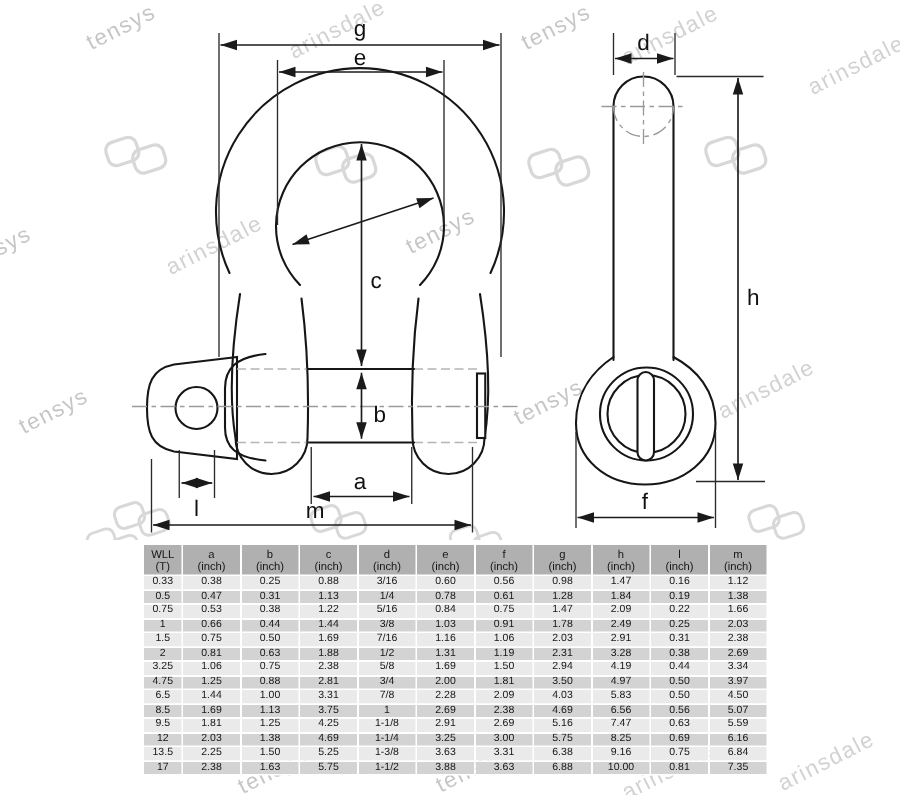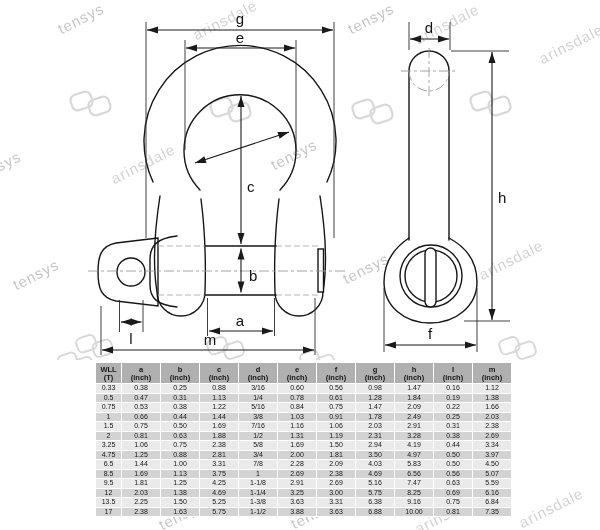--- a/index.html
+++ b/index.html
@@ -18,21 +18,21 @@
   .hid{stroke:#b5b5b5;stroke-width:1;fill:none;stroke-dasharray:6 3;}
   .cl{stroke:#9a9a9a;stroke-width:0.9;fill:none;stroke-dasharray:10 3 3 3;}
   .ext{stroke:#2a2a2a;stroke-width:0.9;}
   .dim{stroke:#1a1a1a;stroke-width:1.1;fill:none;}
   .lbl{font-family:"Liberation Sans",sans-serif;font-size:15px;fill:#111;}
 
   
   table.spec{position:absolute;left:95px;top:362px;width:417px;z-index:3;
       border-collapse:collapse;table-layout:fixed;color:#161616;}
   table.spec th,table.spec td{border:1px solid #fff;text-align:center;padding:0;overflow:hidden;}
-  table.spec thead th{background:var(--header-bg,#b0b0b0);font-weight:bold;height:20px;vertical-align:middle;}
+  table.spec thead th{background:var(--header-bg,#b0b0b0);font-weight:normal;height:20px;vertical-align:middle;}
   table.spec thead .h1{font-size:7.5px;line-height:9px;}
   table.spec thead .h2{font-size:7.5px;line-height:8px;}
   table.spec tbody td{height:8.5px;line-height:8.5px;font-size:7px;font-weight:normal;}
 </style>
 </head>
 <body>
 
 <div class="page">
 
   <div class="wm" style="left:55px;top:22px">tensys</div>

